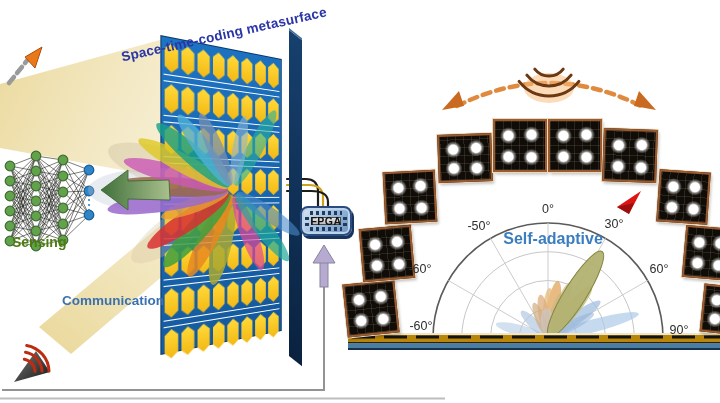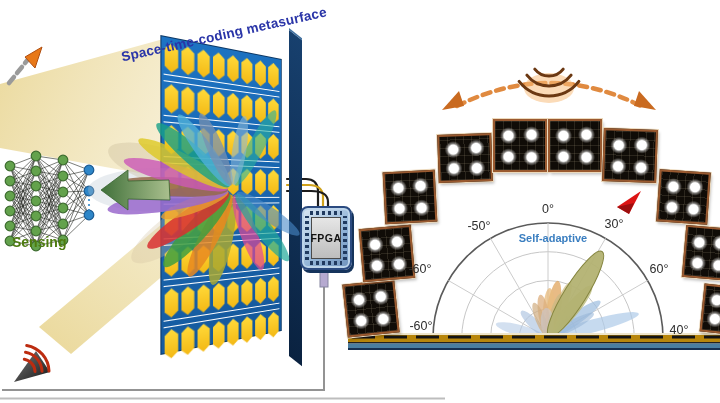--- a/index.html
+++ b/index.html
@@ -12,21 +12,21 @@
     transform-origin:0 0;border-top:2px solid #3f6f9f;}
   #msPanel{position:absolute;left:160px;top:48px;width:132px;height:294px;
     transform:perspective(330px) rotateY(24deg);
     background:linear-gradient(160deg,#1d74c4,#14579a);
     border:1.5px solid #0c3866;box-sizing:border-box;padding-top:3px;}
   .msRow{height:31px;display:flex;justify-content:space-evenly;align-items:center;}
   .msSep{height:5px;border-top:1.4px solid #fff;border-bottom:1.4px solid #fff;margin:0 2px;}
   .msCell{width:13px;height:27px;background:linear-gradient(180deg,#ffda3a,#f3b814);
     clip-path:polygon(50% 0,100% 20%,100% 80%,50% 100%,0 80%,0 20%);}
   
-  .fpga{position:absolute;left:300px;top:206px;width:52px;height:64px;border-radius:8px;
+  .fpga{position:absolute;left:300px;top:206px;width:52px;height:30px;border-radius:8px;
     background:linear-gradient(135deg,#dbe8f4,#8fb2d6 60%,#6f92bc);
     border:2px solid #2a4a80;box-shadow:2px 3px 0 #16345c, inset 0 0 0 2px #bcd4ea;
     box-sizing:border-box;}
   .pins-t,.pins-b{position:absolute;left:8px;right:8px;height:4px;
     background:repeating-linear-gradient(90deg,#203a60 0 3px,transparent 3px 6px);}
   .pins-t{top:3px}.pins-b{bottom:3px}
   .pins-l,.pins-r{position:absolute;top:8px;bottom:8px;width:4px;
     background:repeating-linear-gradient(0deg,#203a60 0 3px,transparent 3px 6px);}
   .pins-l{left:3px}.pins-r{right:3px}
   .fpga-core{position:absolute;left:9px;right:9px;top:9px;bottom:9px;
@@ -45,21 +45,21 @@
       #100c07;
     border:2px solid #9a5a30;box-shadow:0 0 0 1px #ecd9bc, 1.5px 2.5px 3px rgba(0,0,0,.25);}
   
   .lbl{position:absolute;font-weight:bold;white-space:nowrap;}
   #titleLbl{left:116px;top:27px;width:216px;text-align:center;transform:rotate(-12.5deg);
     color:#2a35a8;font-size:13.5px;letter-spacing:.2px;}
   #incomingLbl{left:46px;top:95px;font-size:13px;color:#d42c2c;}
   #sensingLbl{left:12px;top:234px;font-size:14px;color:#4d7c0f;}
   #commLbl{left:62px;top:293px;font-size:13.5px;color:#3a72b0;}
   .steer{position:absolute;left:501px;top:233px;width:104px;text-align:center;
-    font-size:11px;line-height:11.5px;font-weight:bold;color:#3a7ec0;}
+    font-size:16px;line-height:11.5px;font-weight:bold;color:#3a7ec0;}
   .ang{position:absolute;transform:translate(-50%,-50%);font-size:12.5px;color:#2e2e2e;}
 </style>
 </head>
 <body>
 
 <div id="stage">
 
   <svg class="layer">
     <defs>
       <linearGradient id="bg1" x1="0" y1="0" x2="1" y2="0.3">
@@ -433,25 +433,26 @@
   <div class="constellation" style="left:438px;top:134px;width:54px;height:48px;transform:rotate(-2deg)"></div>
   <div class="constellation" style="left:493px;top:119px;width:54px;height:53px;"></div>
   <div class="constellation" style="left:548px;top:119px;width:54px;height:53px;"></div>
   <div class="constellation" style="left:603px;top:129px;width:54px;height:53px;transform:rotate(2deg)"></div>
   <div class="constellation" style="left:658px;top:171px;width:51px;height:52px;transform:rotate(4deg)"></div>
   <div class="constellation" style="left:684px;top:227px;width:50px;height:52px;transform:rotate(5deg)"></div>
   <div class="constellation" style="left:702px;top:286px;width:48px;height:48px;transform:rotate(6deg)"></div>
 
   <div class="lbl" id="titleLbl">Space-time-coding metasurface</div>
   <div class="lbl" id="sensingLbl">Sensing</div>
+  <div class="lbl" id="commLbl">Communication</div>
 
   <div class="steer">
     <div>Self-adaptive</div>
   </div>
 
   <span class="ang" style="left:548px;top:209px">0°</span>
   <span class="ang" style="left:479px;top:226px">-50°</span>
   <span class="ang" style="left:614px;top:224px">30°</span>
   <span class="ang" style="left:420px;top:269px">-60°</span>
   <span class="ang" style="left:659px;top:269px">60°</span>
   <span class="ang" style="left:421px;top:326px">-60°</span>
-  <span class="ang" style="left:679px;top:330px">40°</span>
+  <span class="ang" style="left:679px;top:330px">90°</span>
 </div>
 
 </body></html>

